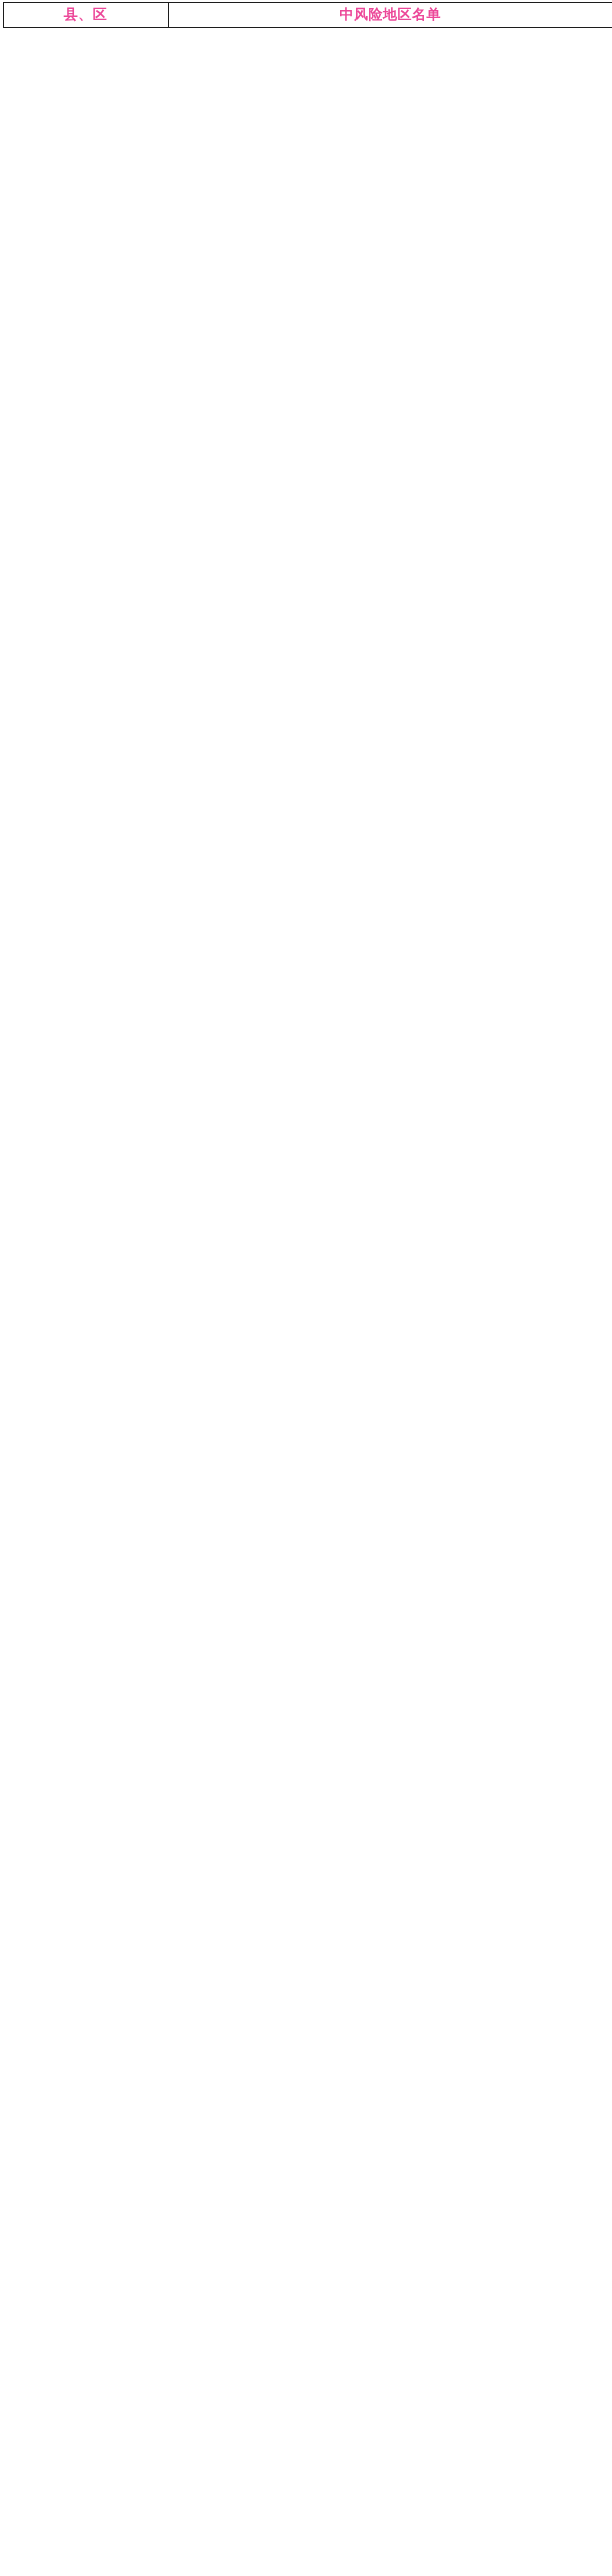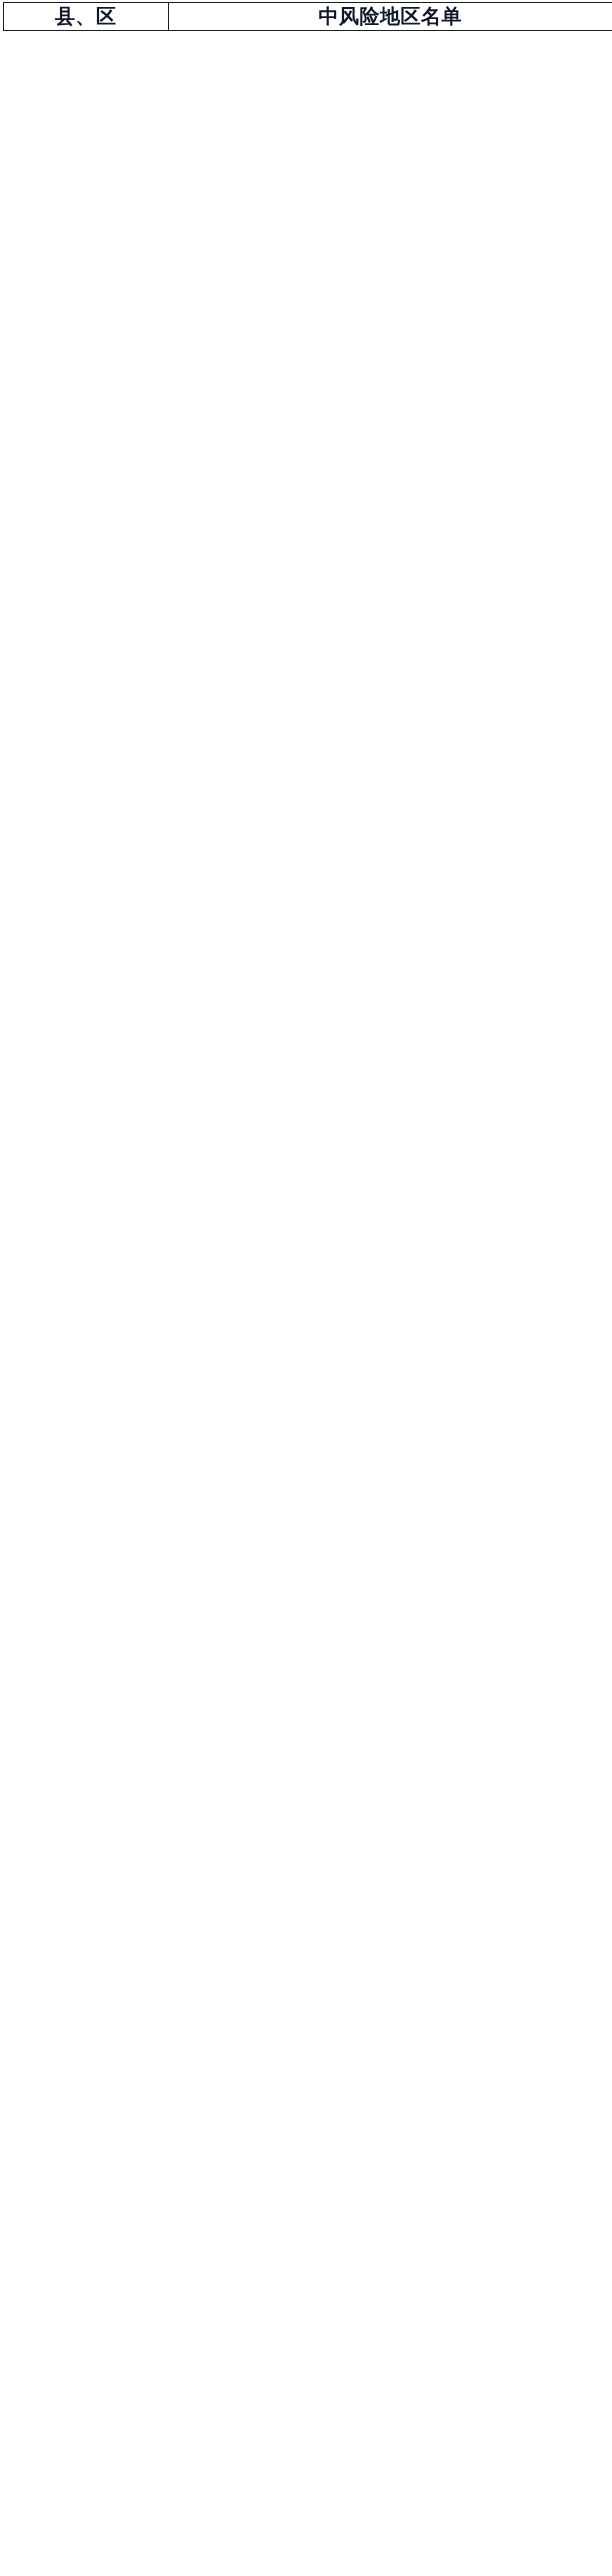--- a/index.html
+++ b/index.html
@@ -31,22 +31,22 @@
     text-align: center;
     letter-spacing: 0.5px;
     overflow: hidden;
     white-space: nowrap;
   }
   .col-district { width: 161px; }
   .col-area     { width: 442px; }
   .risk-table thead tr { height: 25px; }
   .risk-table thead th {
     font-weight: bold;
-    font-size: 20px;
-    color: #0f172a;
+    font-size: 14px;
+    color: #ec4899;
   }
 </style>
 </head>
 <body>
 
 <div class="table-wrap">
   <table class="risk-table">
     <thead>
       <tr>
         <th class="col-district">县、区</th>

